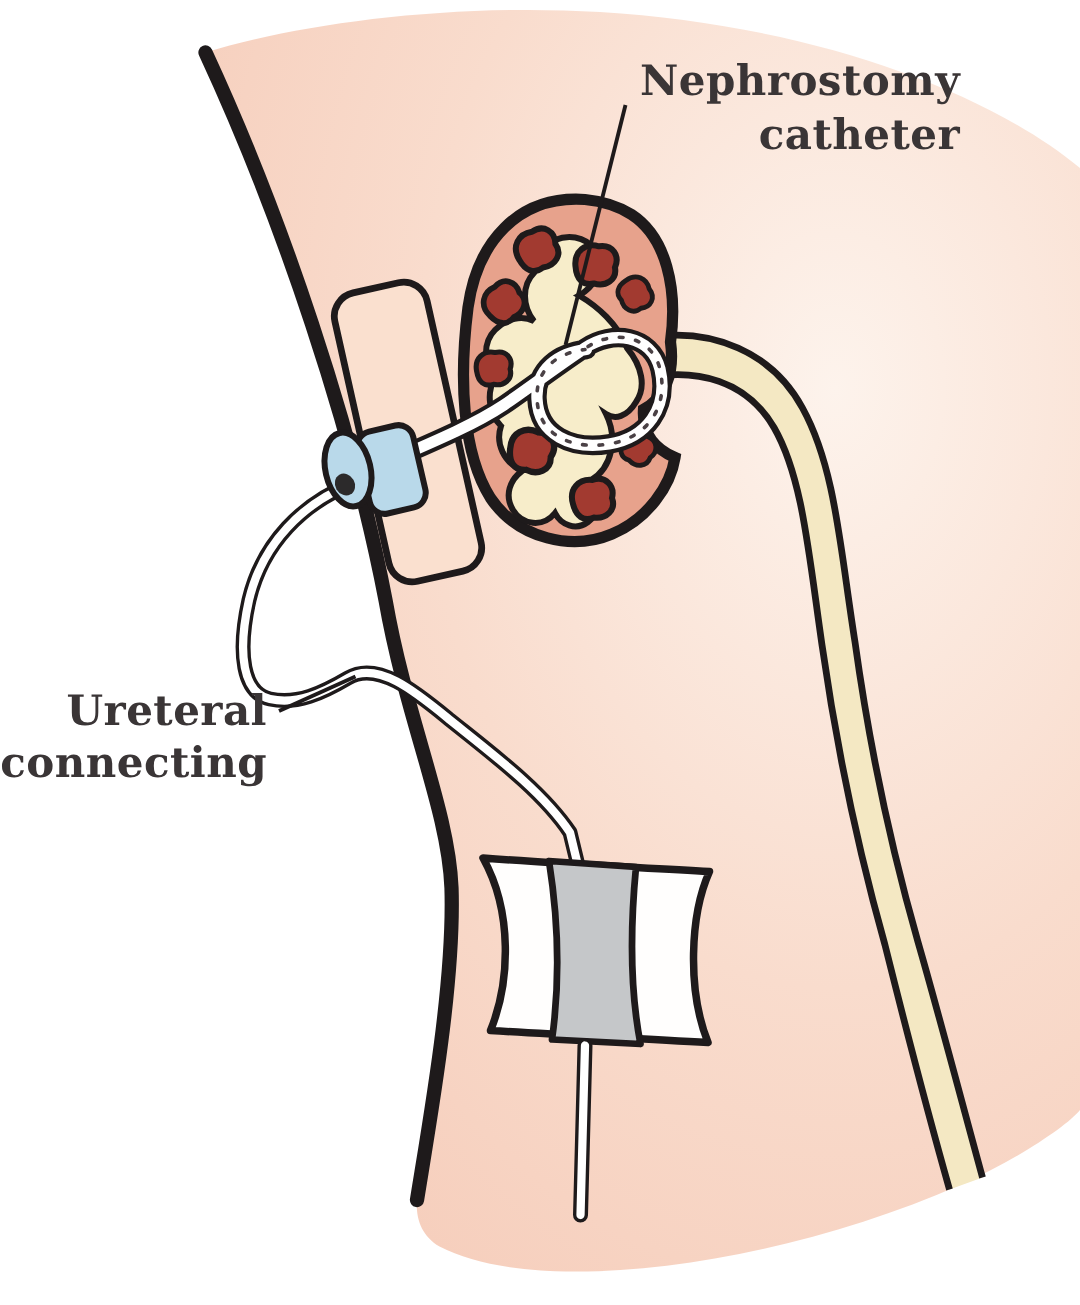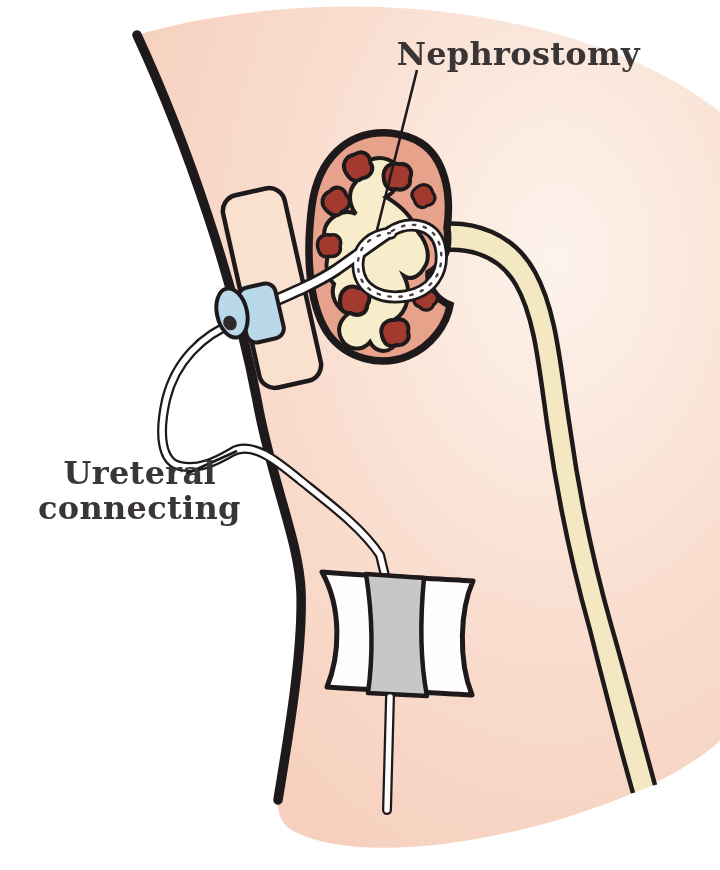--- a/index.html
+++ b/index.html
@@ -1,22 +1,22 @@
 <!DOCTYPE html>
 <html><head>
 <meta charset="utf-8">
 <style>
   html,body{margin:0;padding:0;background:#ffffff;}
   #stage{position:relative;width:720px;height:870px;overflow:hidden;background:#ffffff;
          font-family:"DejaVu Serif","Liberation Serif",serif;}
   #stage svg{position:absolute;left:0;top:0;}
-  .label{position:absolute;font-weight:700;font-size:32px;line-height:36px;
+  .label{position:absolute;font-weight:700;font-size:28px;line-height:36px;
          color:#3a3536;text-align:right;letter-spacing:0.3px;}
   #label-nephrostomy{left:380px;top:36px;width:260px;}
-  #label-ureteral{left:0px;top:456px;width:178px;line-height:35px;margin-left:38px;}
+  #label-ureteral{left:0px;top:456px;width:178px;line-height:35px;}
   .label div{white-space:nowrap;}
 </style>
 </head>
 <body>
 
 <div id="stage">
 
   <svg width="720" height="870" viewBox="0 0 720 870">
     <defs>
       <radialGradient id="skinGrad" cx="0.72" cy="0.30" r="0.95">
@@ -158,19 +158,20 @@
       <path stroke-width="10" d="M 390,697 L 387,810" stroke="#1e1a1b"></path>
       <path stroke-width="5.5" d="M 390,697 L 387,810" stroke="#ffffff"></path>
     </g>
 
     <path fill="none" stroke-width="2.6" d="M 417,70 L 377,230" stroke="#1e1a1b"></path>
     <path fill="none" stroke-width="2.6" d="M 186,474 L 237,451" stroke="#1e1a1b"></path>
   </svg>
 
   <div class="label" id="label-nephrostomy">
     <div>Nephrostomy</div>
+    <div>catheter</div>
   </div>
   <div class="label" id="label-ureteral">
     <div>Ureteral</div>
     <div>connecting</div>
   </div>
 
 </div>
 
 </body></html>

